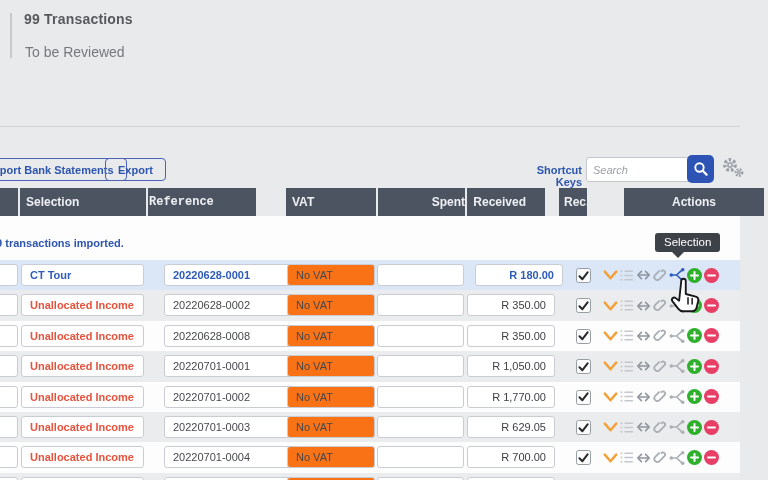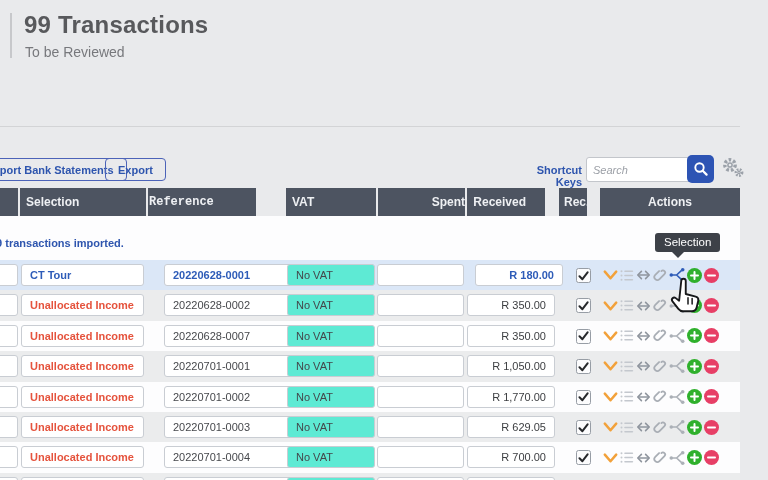--- a/index.html
+++ b/index.html
@@ -1,21 +1,21 @@
 <!DOCTYPE html>
 <html><head>
 <meta charset="utf-8">
 <style>
   html,body{margin:0;padding:0;overflow:hidden;}
   body{width:768px;height:480px;background:#e9eaec;font-family:"Liberation Sans","DejaVu Sans",sans-serif;position:relative;}
   .stage{position:absolute;inset:0;width:768px;height:480px;overflow:hidden;}
 
   
   .head-rule{position:absolute;left:10px;top:13px;width:1.5px;height:45px;background:#c7c8cb;}
-  .page-title{position:absolute;left:24px;top:11px;margin:0;font-size:24px;font-weight:700;color:#58595c;letter-spacing:.2px;}
+  .page-title{position:absolute;left:24px;top:11px;margin:0;font-size:14px;font-weight:700;color:#58595c;letter-spacing:.2px;}
   .page-subtitle{position:absolute;left:25px;top:44px;font-size:14px;color:#77787c;}
   .divider{position:absolute;left:0;top:126px;width:740px;height:1px;background:#d3d4d6;}
 
   
   .btn{position:absolute;top:158px;height:23px;padding:0 12px;background:transparent;border:1.5px solid #4c63b8;border-radius:4px;color:#2e55ae;font-size:11px;font-weight:700;font-family:inherit;line-height:20px;white-space:nowrap;}
   .btn.import{left:-26px;}
   .btn.export{left:105px;}
   .shortcut{position:absolute;left:508px;top:164px;width:74px;text-align:right;font-size:11px;font-weight:700;color:#2e55ae;cursor:pointer;}
   .search{position:absolute;left:586px;top:157px;width:92px;height:23px;border:1px solid #c3c6cb;border-radius:3px 0 0 3px;padding:0 6px;font-size:11px;font-style:italic;font-family:inherit;color:#45474a;background:#fff;}
   .search::placeholder{color:#9b9fa6;font-style:italic;}
@@ -24,37 +24,37 @@
 
   
   .th{position:absolute;top:188px;height:28px;background:#4d5461;color:#eef0f3;font-size:12px;font-weight:700;line-height:28px;box-sizing:border-box;white-space:nowrap;overflow:hidden;}
   .th.c0{left:0;width:18px;}
   .th.c1{left:20px;width:126px;padding-left:6px;}
   .th.c2{left:148px;width:108px;padding-left:1px;font-family:Liberation Mono, monospace;}
   .th.c3{left:286px;width:90px;padding-left:6px;}
   .th.c4{left:378px;width:87px;text-align:right;}
   .th.c5{left:467px;width:78px;text-align:right;padding-right:19px;}
   .th.c6{left:559px;width:28px;padding-left:5px;}
-  .th.c7{left:600px;width:140px;text-align:center;}
+  .th.c7{left:624px;width:140px;text-align:center;}
 
   
   .tbody{position:absolute;left:0;top:216px;width:740px;height:264px;background:#fdfdfe;}
   .info{position:absolute;left:-10px;top:237px;font-size:11px;font-weight:700;color:#2e55ae;white-space:nowrap;}
 
   .row{position:absolute;left:0;width:740px;height:30.4px;}
   .row.alt{background:#ebeced;}
   .row.hl{background:#dbe7f7;}
   .box{position:absolute;top:4px;height:20px;box-sizing:content-box;background:#fff;border:1px solid #c9cdd3;border-radius:3px;font-size:11px;line-height:20px;white-space:nowrap;overflow:hidden;padding:0;}
   .box.stub{left:-8px;width:24px;}
   .box.sel{left:21px;width:113px;padding-left:8px;font-weight:700;}
   .box.sel.allocated{color:#2e5cb8;}
   .box.sel.unallocated{color:#e5533d;}
   .box.ref{left:147px;width:127px;padding-left:8px;color:#46484c;margin-left:17px;}
   .box.ref.link{color:#2e5cb8;font-weight:700;}
-  .box.vat{left:287px;width:78px;padding-left:8px;background:#5eead4;color:#44474b;}
+  .box.vat{left:287px;width:78px;padding-left:8px;background:#f97316;color:#44474b;}
   .box.spent{left:377px;width:85px;}
   .box.recv{left:467px;width:78px;padding-right:8px;text-align:right;color:#3c3e41;}
   .box.recv.link{color:#2e5cb8;font-weight:700;margin-left:8px;}
   .checkbox{position:absolute;left:576px;top:8px;width:13px;height:13px;background:#fcfcfd;border:1px solid #979da5;border-radius:2.5px;display:flex;align-items:center;justify-content:center;}
   .icons{position:absolute;left:603px;top:0;height:30.4px;display:flex;align-items:center;gap:2px;}
   .ic{display:flex;align-items:center;justify-content:center;}
   .ic-chevron{color:#f2a13a;}
   .ic-list{color:#c4c8ce;}
   .ic-arrows{color:#8f959e;}
   .ic-clip{color:#a9aeb5;}
@@ -255,21 +255,21 @@
             <svg width="15" height="15" viewBox="0 0 15 15">
               <circle cx="7.5" cy="7.5" r="7.5" fill="currentColor"></circle>
               <path d="M4 7.5 h7" stroke="#fff" stroke-width="2" stroke-linecap="round"></path>
             </svg>
           </span>
         </div>
       </div>
       <div class="row" style="top: 320.8px;">
         <div class="box stub"></div>
         <div class="box sel unallocated">Unallocated Income</div>
-        <div class="box ref">20220628-0007</div>
+        <div class="box ref">20220628-0008</div>
         <div class="box vat">No VAT</div>
         <div class="box spent"></div>
         <div class="box recv">R 350.00</div>
         <div class="checkbox">
           <span style="display: flex;">
             <svg width="11" height="10" viewBox="0 0 11 10">
               <polyline points="1.5,5.3 4.4,8.2 9.6,1.4" fill="none" stroke="#26282b" stroke-width="2" stroke-linecap="round" stroke-linejoin="round"></polyline>
             </svg>
           </span>
         </div>

